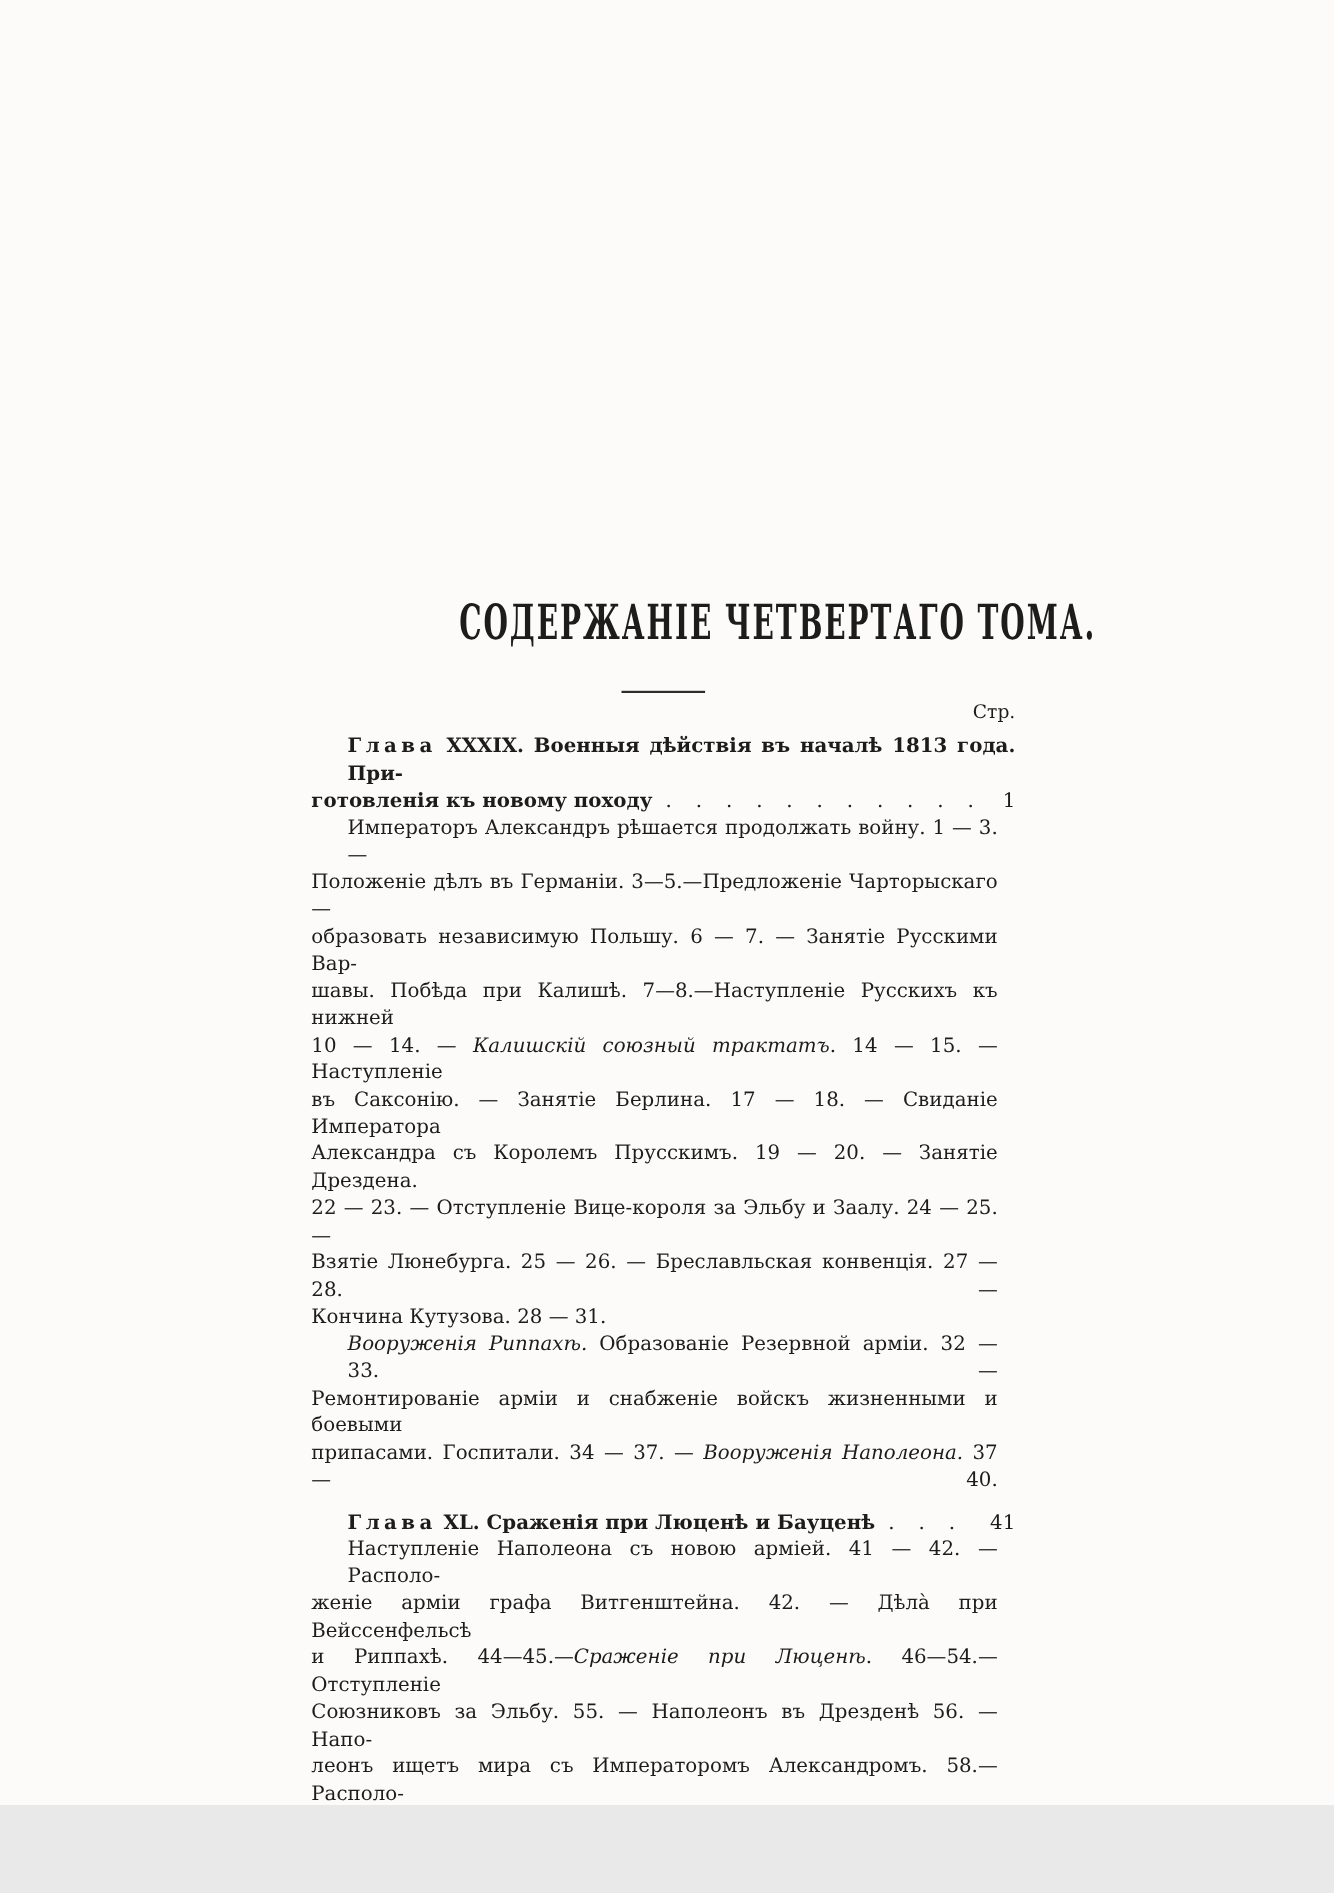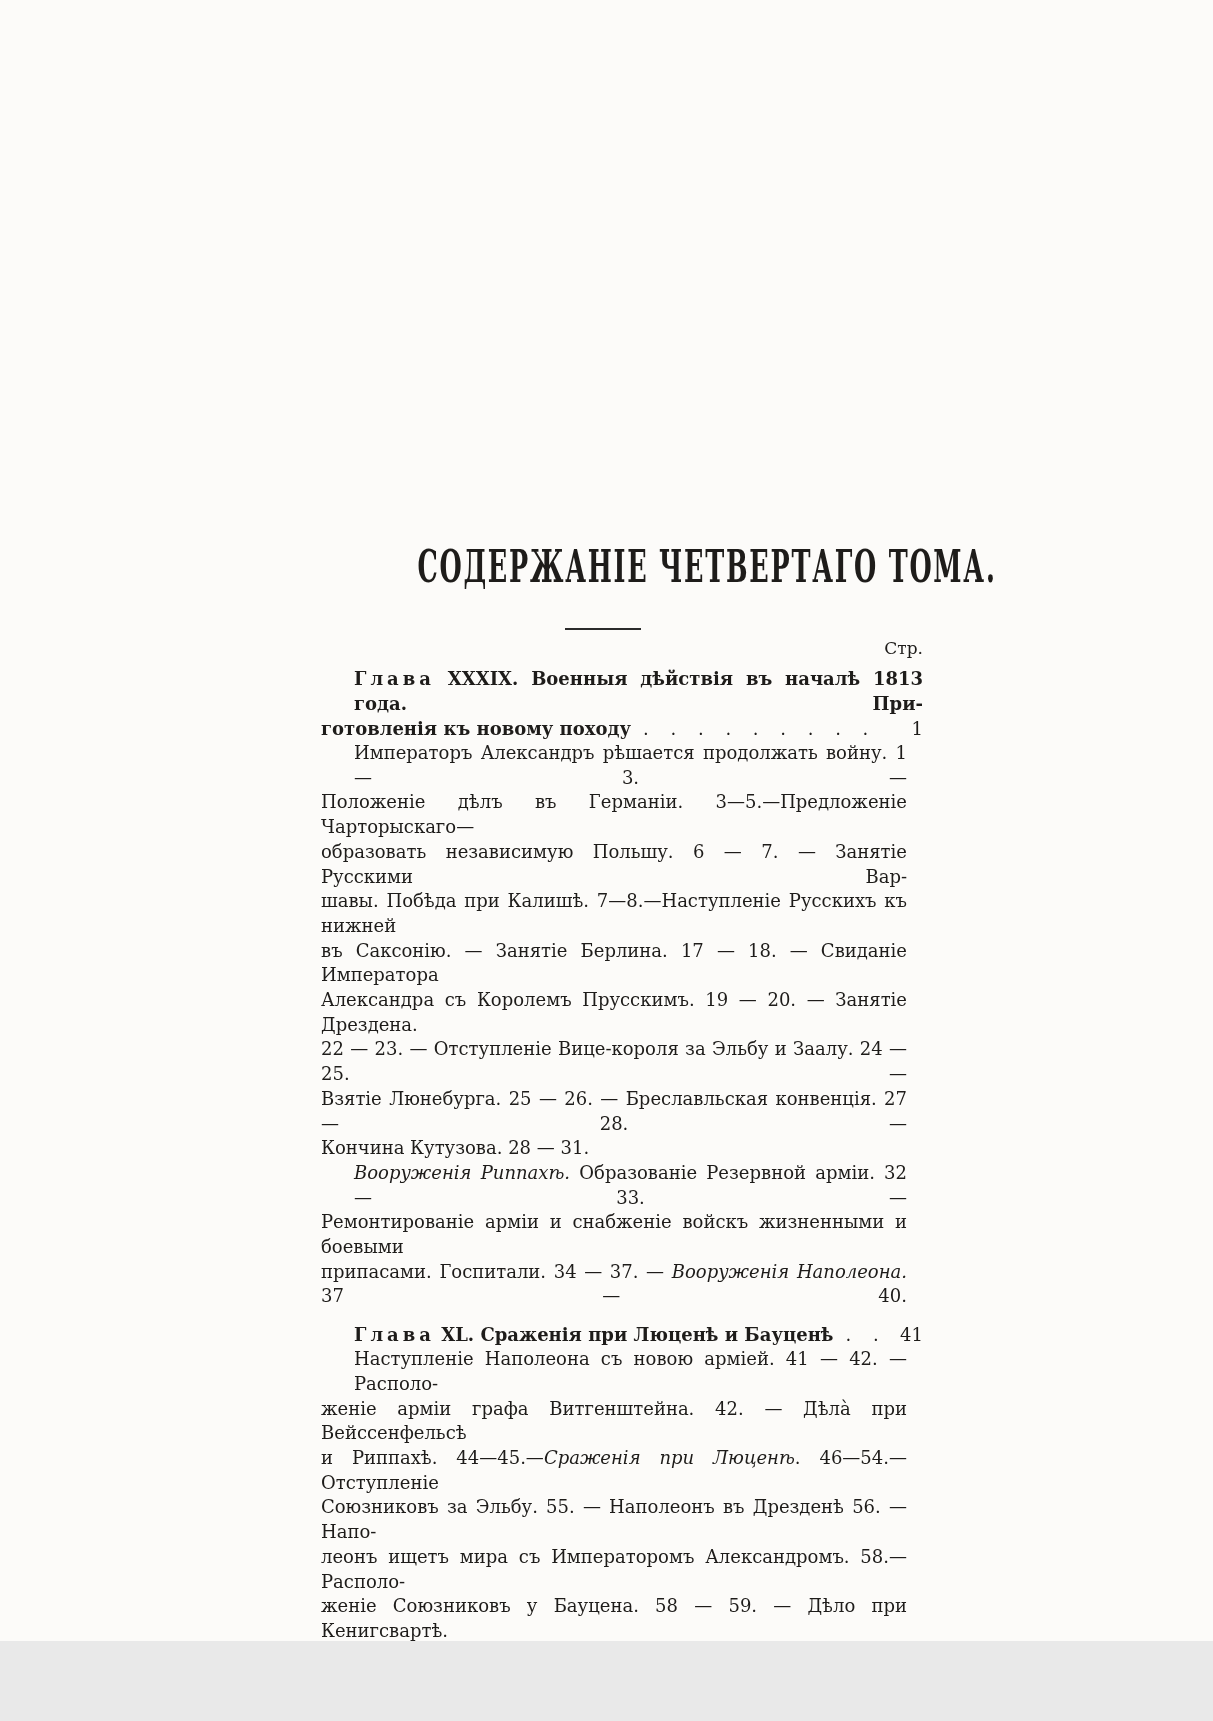--- a/index.html
+++ b/index.html
@@ -36,21 +36,20 @@
     text-align:right;
     font-size:17px;
     line-height:20px;
   }
   .chapters{margin-top:8px;}
   .chapter + .chapter{margin-top:13px;}
   .line{
     font-size:18px;
     line-height:24.7px;
     white-space:normal;
-    margin-left:38px;
   }
   .pline{
     padding-right:16px;
     text-align:justify;
     text-align-last:justify;
   }
   .pline.last{text-align-last:left;}
   .hline{
     font-weight:700;
     line-height:25px;
@@ -95,20 +94,21 @@
           <div class="line hline flex">
             <span class="ht"><span>готовленія къ новому походу</span></span>
             <span class="leader">. . . . . . . . . . . . .</span>
             <span class="pg">1</span>
           </div>
           <div class="para">
             <div class="line pline indent"><span>Императоръ Александръ рѣшается продолжать войну. 1 — 3. —</span></div>
             <div class="line pline"><span>Положеніе дѣлъ въ Германіи. 3—5.—Предложеніе Чарторыскаго—</span></div>
             <div class="line pline"><span>образовать независимую Польшу. 6 — 7. — Занятіе Русскими Вар-</span></div>
             <div class="line pline"><span>шавы. Побѣда при Калишѣ. 7—8.—Наступленіе Русскихъ къ нижней</span></div>
+            <div class="line pline"><span>10 — 14. — </span><span class="it">Калишскій союзный трактатъ</span><span>. 14 — 15. — Наступленіе</span></div>
             <div class="line pline"><span>въ Саксонію. — Занятіе Берлина. 17 — 18. — Свиданіе Императора</span></div>
             <div class="line pline"><span>Александра съ Королемъ Прусскимъ. 19 — 20. — Занятіе Дрездена.</span></div>
             <div class="line pline"><span>22 — 23. — Отступленіе Вице-короля за Эльбу и Заалу. 24 — 25. —</span></div>
             <div class="line pline"><span>Взятіе Люнебурга. 25 — 26. — Бреславльская конвенція. 27 — 28. —</span></div>
             <div class="line pline last"><span>Кончина Кутузова. 28 — 31.</span></div>
           </div>
           <div class="para">
             <div class="line pline indent"><span class="it">Вооруженія Риппахѣ.</span><span> Образованіе Резервной арміи. 32 — 33. —</span></div>
             <div class="line pline"><span>Ремонтированіе арміи и снабженіе войскъ жизненными и боевыми</span></div>
             <div class="line pline"><span>припасами. Госпитали. 34 — 37. — </span><span class="it">Вооруженія Наполеона.</span><span> 37 — 40.</span></div>
@@ -116,21 +116,21 @@
         </div>
         <div class="chapter">
           <div class="line hline indent flex">
             <span class="ht"><span class="sp">Глава</span><span> XL. Сраженія при Люценѣ и Бауценѣ</span></span>
             <span class="leader">. . . . . . .</span>
             <span class="pg">41</span>
           </div>
           <div class="para">
             <div class="line pline indent"><span>Наступленіе Наполеона съ новою арміей. 41 — 42. — Располо-</span></div>
             <div class="line pline"><span>женіе арміи графа Витгенштейна. 42. — Дѣла̀ при Вейссенфельсѣ</span></div>
-            <div class="line pline"><span>и Риппахѣ. 44—45.—</span><span class="it">Сраженія при Люценѣ</span><span>. 46—54.—Отступленіе</span></div>
+            <div class="line pline"><span>и Риппахѣ. 44—45.—</span><span class="it">Сраженіе при Люценѣ</span><span>. 46—54.—Отступленіе</span></div>
             <div class="line pline"><span>Союзниковъ за Эльбу. 55. — Наполеонъ въ Дрезденѣ 56. — Напо-</span></div>
             <div class="line pline"><span>леонъ ищетъ мира съ Императоромъ Александромъ. 58.—Располо-</span></div>
             <div class="line pline"><span>женіе Союзниковъ у Бауцена. 58 — 59. — Дѣло при Кенигсвартѣ.</span></div>
           </div>
         </div>
       </div>
   </div>
 </div>
 
 </body></html>

